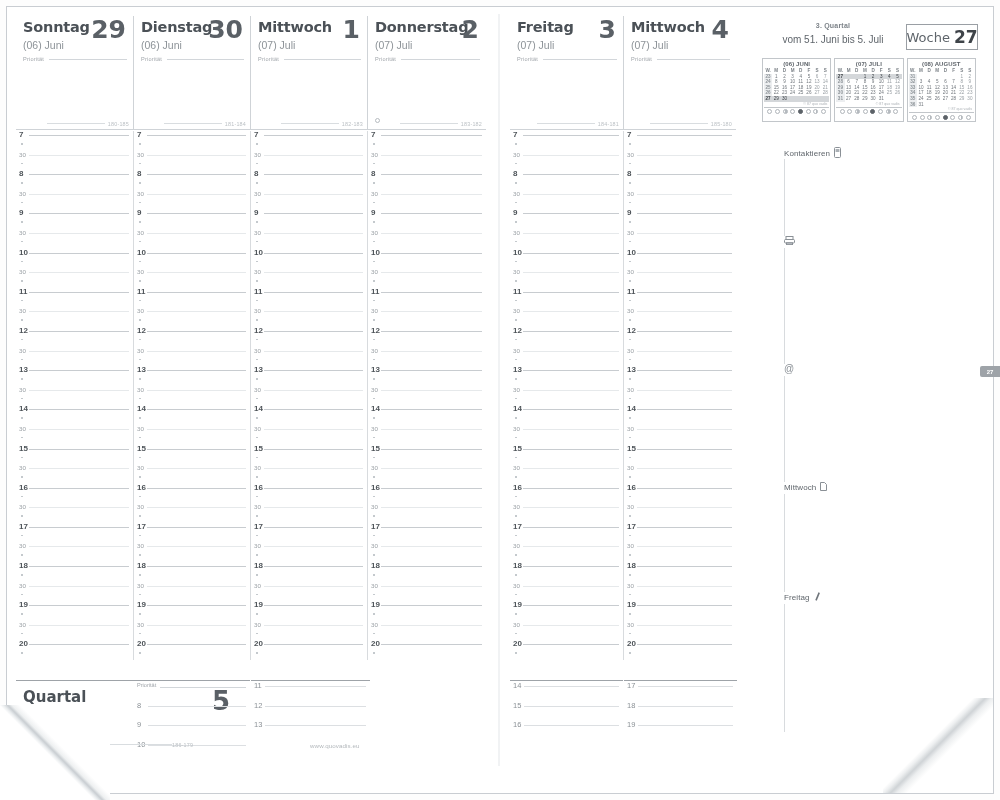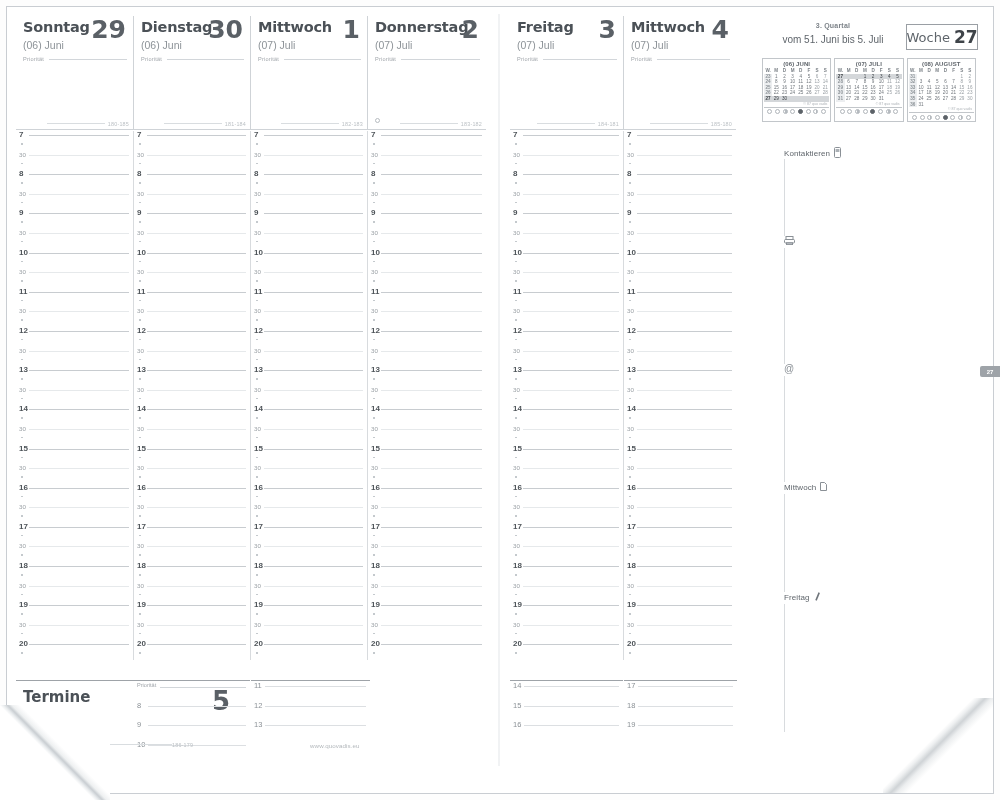--- a/index.html
+++ b/index.html
@@ -800,21 +800,21 @@
             <span class="tick" style="top:12px"></span>
           </div>
           <div class="slot hour">
             <span class="lbl">20</span>
             <span class="rule"></span>
             <span class="tick" style="top:12px"></span>
           </div>
         </div>
       </div>
     <div class="sunday" id="sunday-block" style="top:664px;">
-        <div class="sname">Termine</div>
+        <div class="sname">Quartal</div>
         <div class="snum">5</div>
         <div class="smon">(07) Juli</div>
       </div>
     <div id="left-notes">
         <div class="note-col" style="left: 118px; top: 664px; width: 116px; border-top: 1px solid rgb(158, 163, 168);">
           <div class="prio-line">
             <span class="lbl">Priorität</span>
             <span class="rule"></span>
           </div>
           <div class="note-line">

